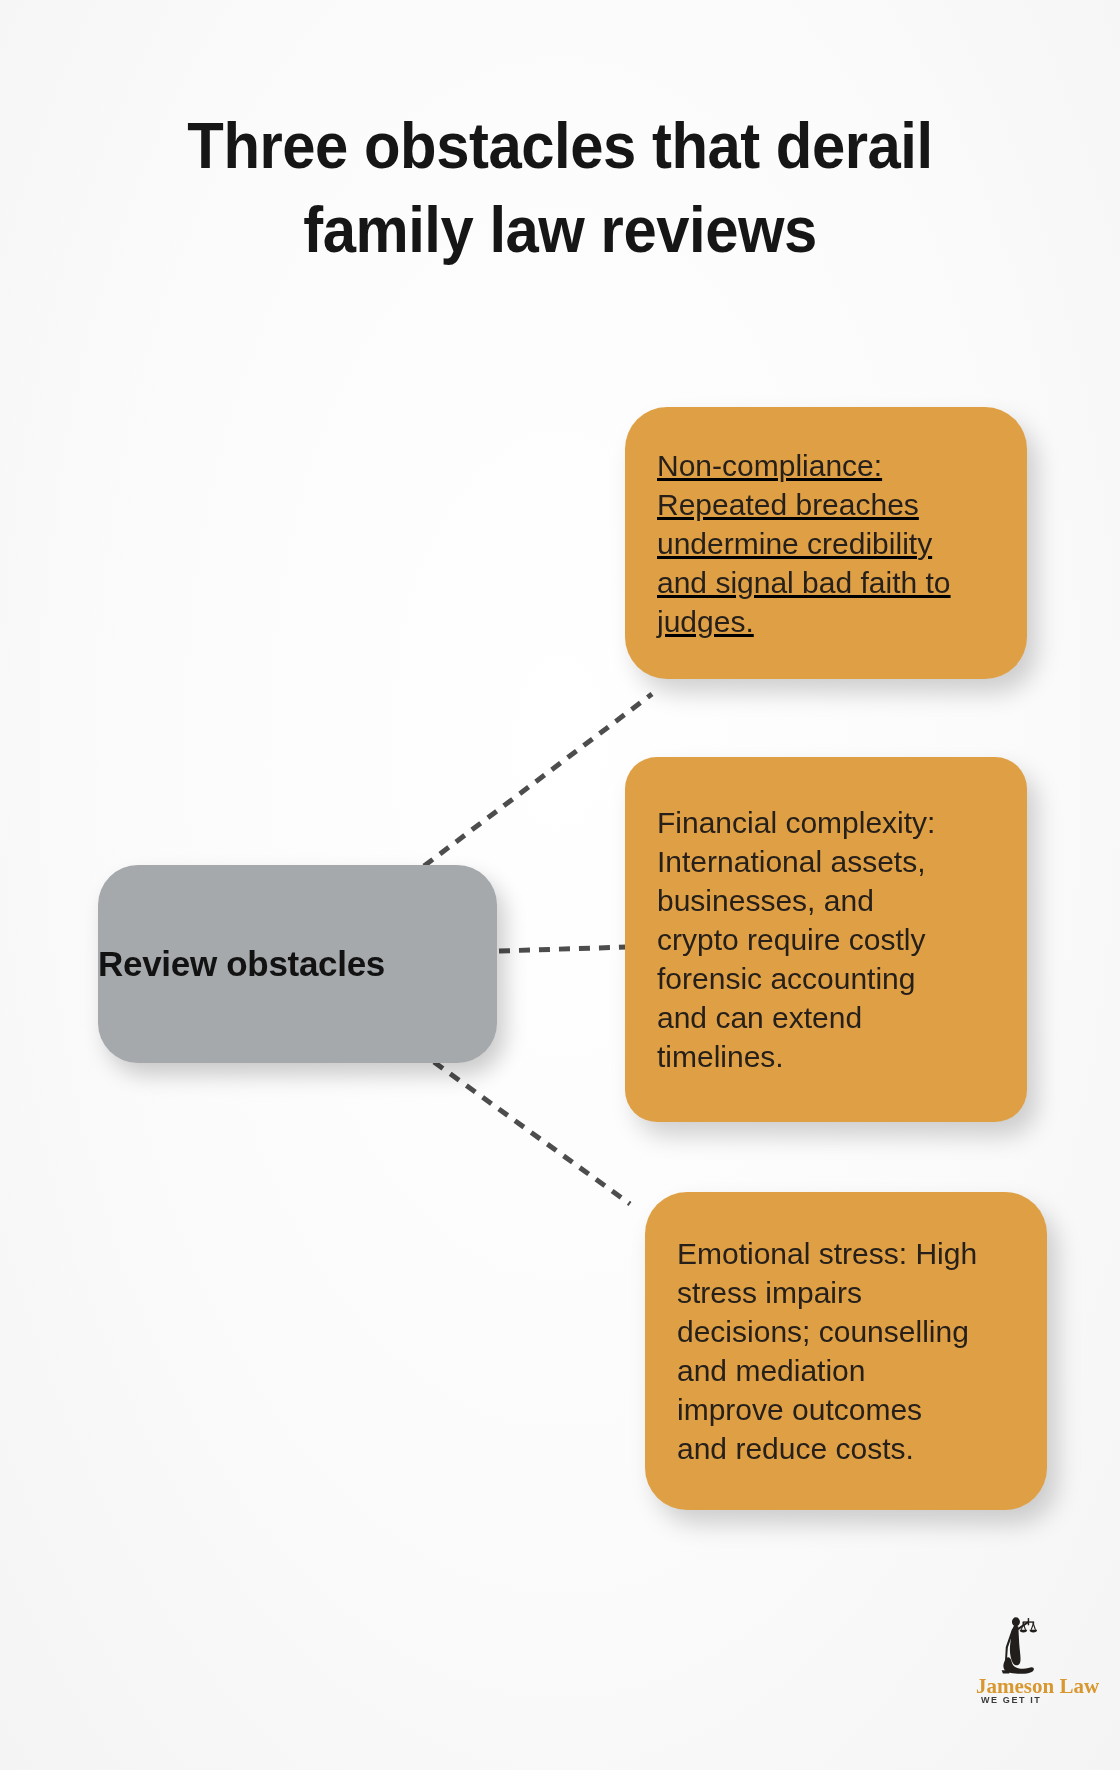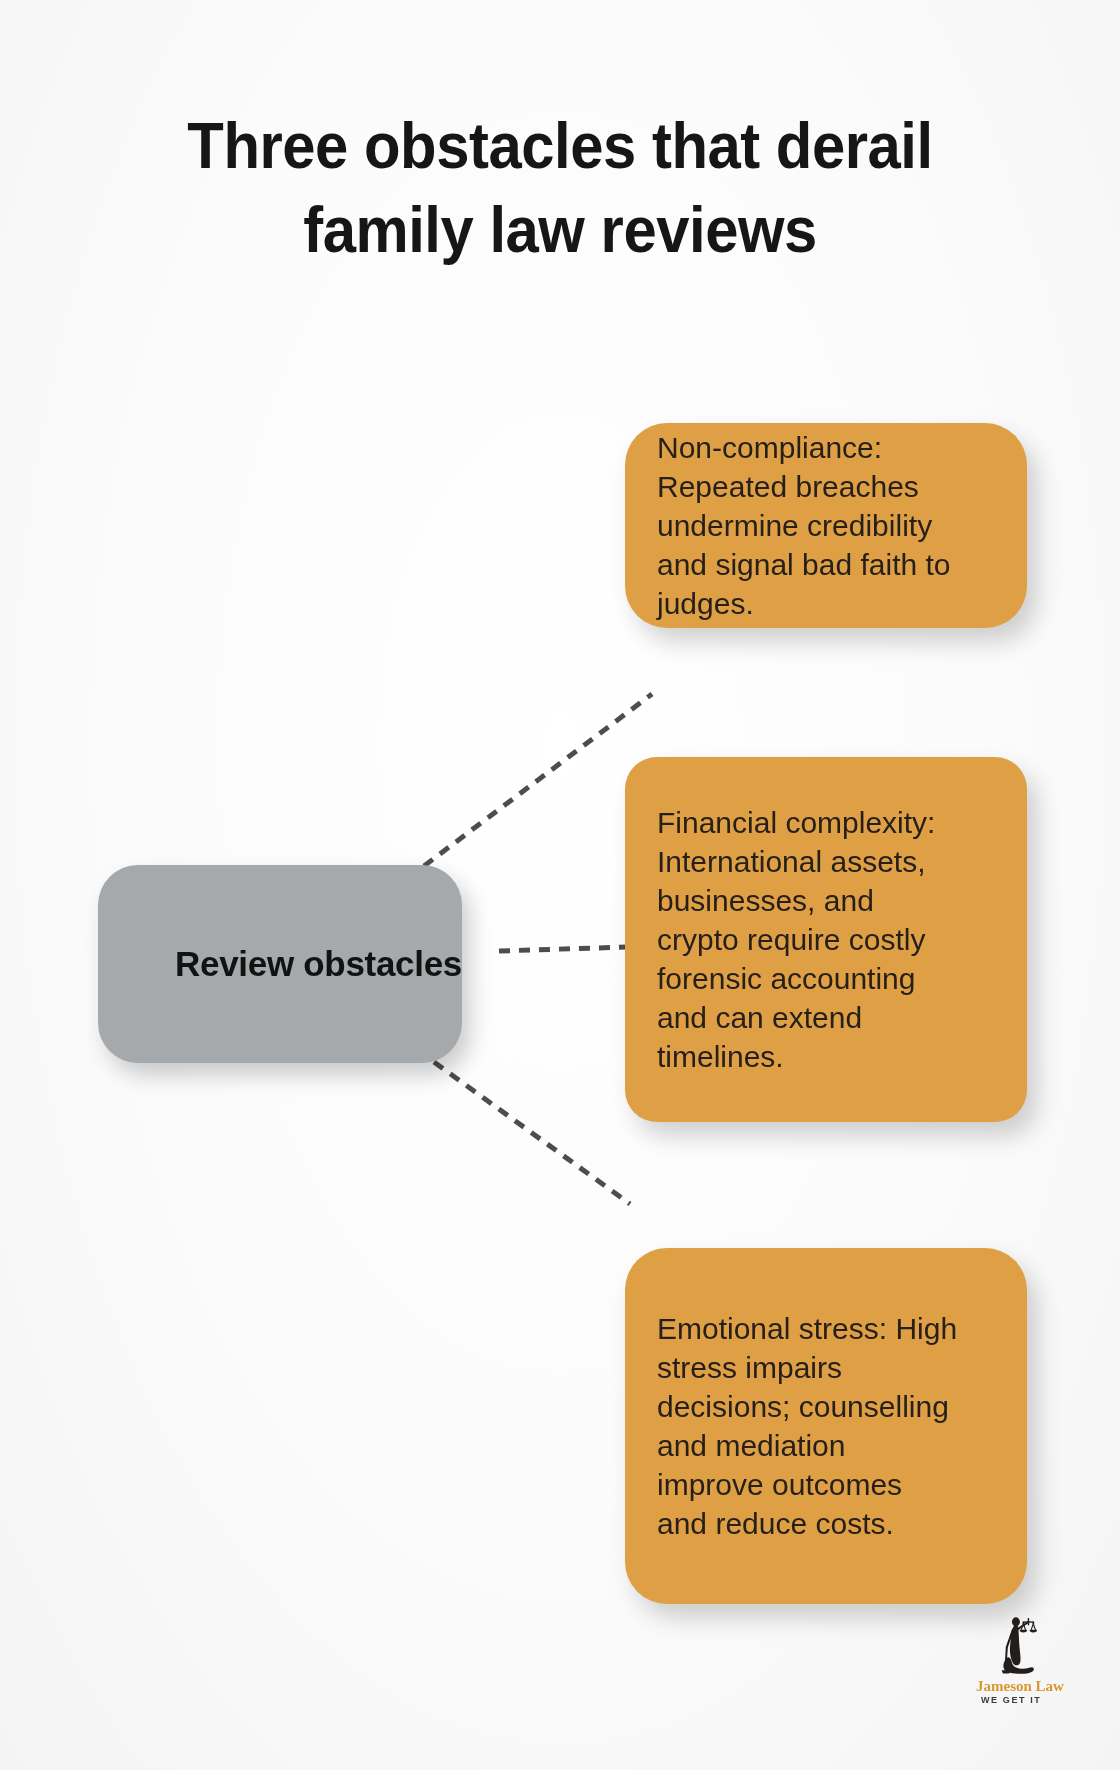--- a/index.html
+++ b/index.html
@@ -25,56 +25,56 @@
   .connectors{
     position:absolute;left:0;top:0;width:1120px;height:1770px;
     pointer-events:none;
   }
   .connectors line{
     stroke:var(--connector,#4d4d4d);
     stroke-width:5;
     stroke-dasharray:11 9;
   }
   .root-node{
-    position:absolute;left:98px;top:865px;width:364px;height:198px;
+    position:absolute;left:98px;top:865px;width:399px;height:198px;
     background:var(--root_gray,#A5A9AC);
     border-radius:40px;
     box-shadow:8px 12px 22px rgba(0,0,0,0.20);
-    display:flex;align-items:center;justify-content:flex-end;
+    display:flex;align-items:center;justify-content:flex-start;
   }
   .root-node span{
     font-size:35px;font-weight:700;color:var(--root_text,#121212);
     letter-spacing:-0.3px;
   }
   .node{
     position:absolute;left:625px;width:402px;
     background:var(--accent,#DFA045);
     border-radius:42px;
     box-shadow:10px 14px 24px rgba(0,0,0,0.18);
     display:flex;align-items:center;
     box-sizing:border-box;
     padding:0 22px 0 32px;
   }
   .node p{
     margin:0;
     font-size:30px;line-height:39px;
     color:var(--node_text,#27201A);
     white-space:pre-line;
   }
-  .node1{top:423px;height:205px;}
+  .node1{top:407px;height:272px;text-decoration:underline;}
   .node2{top:757px;height:365px;border-radius:32px;}
-  .node3{top:1248px;height:356px;}
+  .node3{top:1192px;height:318px;margin-left:20px;}
   .logo{
     position:absolute;left:976px;top:1616px;width:84px;
     display:flex;flex-direction:column;
   }
   .logo-figure{display:block;margin:0 auto;}
   .logo-name{
     font-family:"Liberation Serif",serif;font-weight:700;
-    font-size:15px;line-height:16px;white-space:nowrap;
+    font-size:21px;line-height:16px;white-space:nowrap;
     color:var(--logo_gold,#D9982F);
     text-align:center;margin-top:2px;
   }
   .logo-tagline{
     font-size:9px;line-height:12px;letter-spacing:1.6px;
     color:var(--logo_dark,#3A3A3A);
     text-align:left;padding-left:5px;font-weight:bold;
   }
 </style>
 </head>

